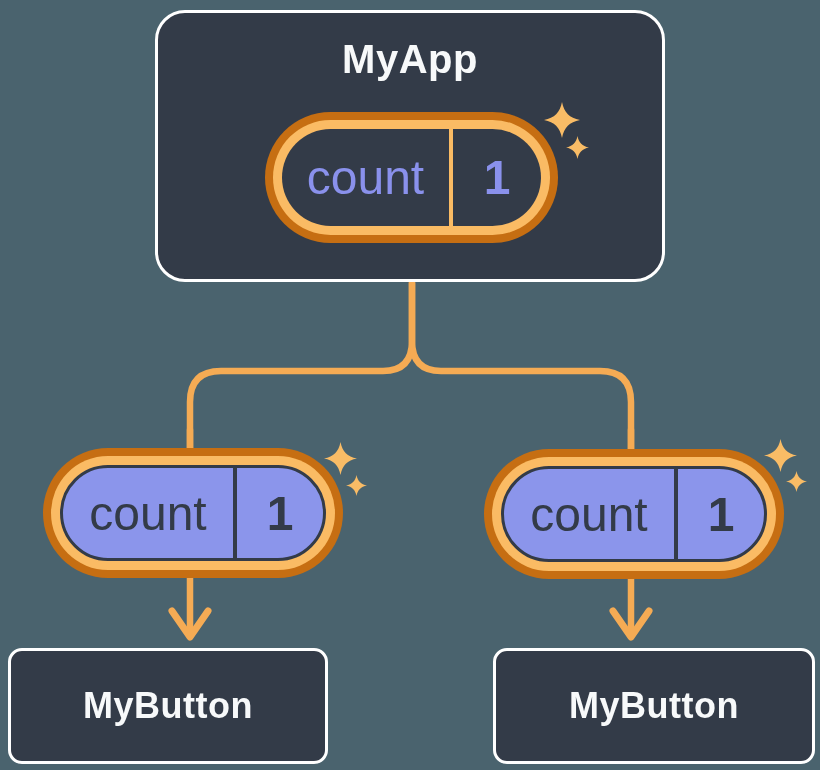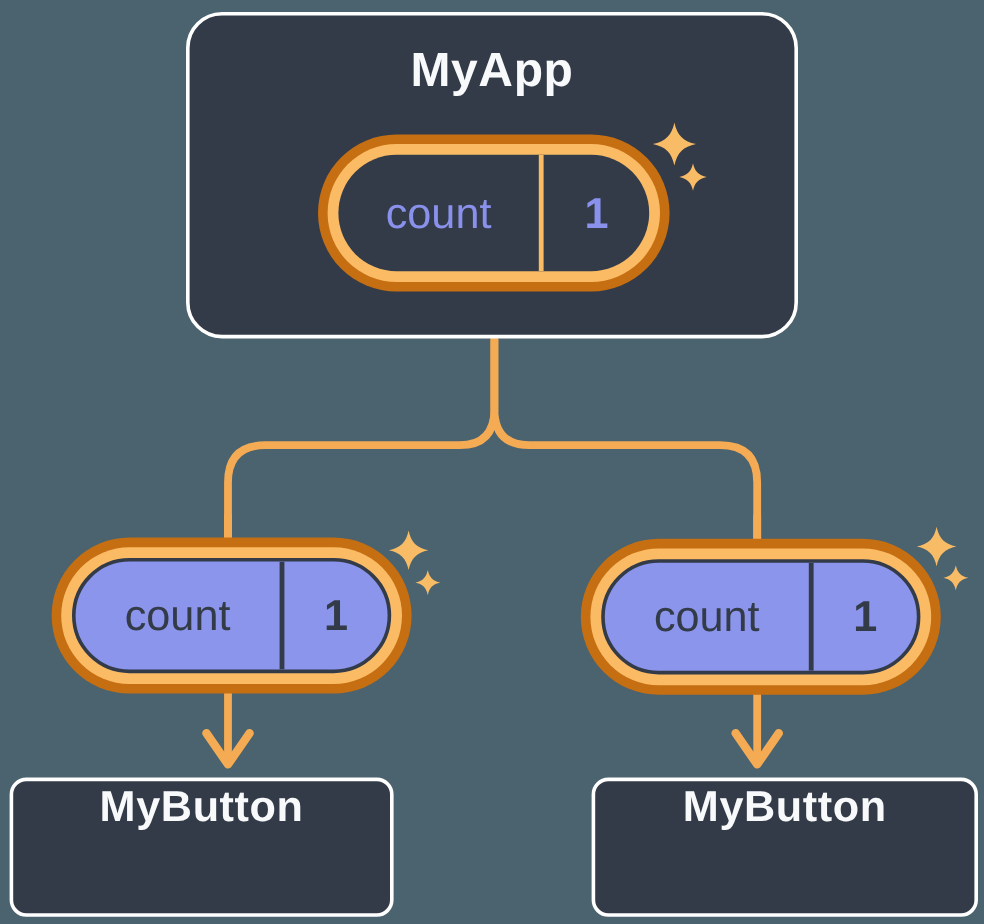--- a/index.html
+++ b/index.html
@@ -33,21 +33,21 @@
   .node-root .node-title {
     text-align: center;
     padding-top: 24px;
     font-size: 40px;
     font-weight: 600;
     letter-spacing: 0.5px;
   }
   .node-child {
     border-radius: 14px;
     display: flex;
-    align-items: flex-start;
+    align-items: center;
     justify-content: center;
     font-size: 36px;
     font-weight: 600;
     letter-spacing: 0.5px;
   }
   .node-child-left  { left: 8px;   top: 648px; width: 320px; height: 116px; }
   .node-child-right { left: 493px; top: 648px; width: 322px; height: 116px; }
 
   
   .pill {
@@ -70,21 +70,21 @@
     border-radius: 999px;
     display: flex;
     align-items: stretch;
     overflow: hidden;
     box-sizing: border-box;
   }
   .pill-key, .pill-value {
     display: flex;
     align-items: center;
     justify-content: center;
-    font-size: 36px;
+    font-size: 48px;
   }
   .pill-key { flex: 1; }
 
   
   .pill-root { left: 265px; top: 112px; width: 293px; height: 131px; }
   .pill-root .pill-body { background: #333B48; }
   .pill-root .pill-key   { color: #8A91EC; font-weight: 400; }
   .pill-root .pill-value { color: #8A91EC; font-weight: 700; width: 88px; }
   .pill-root .pill-divider { width: 4px; background: #FABB64; }
 

